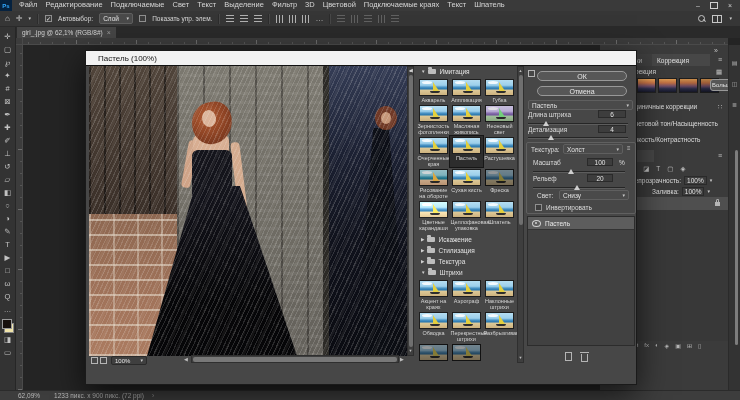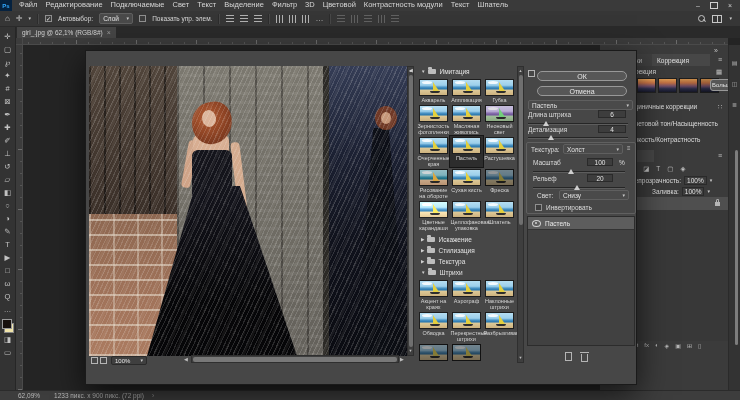--- a/index.html
+++ b/index.html
@@ -133,21 +133,21 @@
     <div id="menus" style="display:flex;">
         <span class="menu-item">Файл</span>
         <span class="menu-item">Редактирование</span>
         <span class="menu-item">Подключаемые</span>
         <span class="menu-item">Свет</span>
         <span class="menu-item">Текст</span>
         <span class="menu-item">Выделение</span>
         <span class="menu-item">Фильтр</span>
         <span class="menu-item">3D</span>
         <span class="menu-item">Цветовой</span>
-        <span class="menu-item">Контрастность модули</span>
+        <span class="menu-item">Подключаемые краях</span>
         <span class="menu-item">Текст</span>
         <span class="menu-item">Шпатель</span>
       </div>
     <div id="win-controls">
       <span>–</span>
       <span class="win-max"></span>
       <span>×</span>
     </div>
   </div>
 
@@ -287,20 +287,23 @@
     <div style="position:absolute;left:135px;top:105px;width:3px;height:195px;background:#7d7d7d;border-radius:2px;"></div>
   </div>
 
   <div id="statusbar" class="abs">
     <span style="margin-left:18px;">62,09%</span>
     <span style="margin-left:14px;">1233 пикс. x 900 пикс. (72 ppi)</span>
     <span style="margin-left:8px;color:#9a9a9a;">›</span>
   </div>
 
   <div id="dialog" class="abs">
+    <div id="dlg-title">
+      <span>Пастель (100%)</span>
+    </div>
 
     <div id="preview">
       <div class="pv pv-door"></div>
       <div class="pv pv-planks"></div>
       <div class="pv pv-brick"></div>
       <div class="pv pv-frame"></div>
       <div class="pv pv-dark"></div>
       <div class="pv pw2-body"></div>
       <div class="pv pw2-hair"></div>
       <div class="pv pw2-face"></div>

